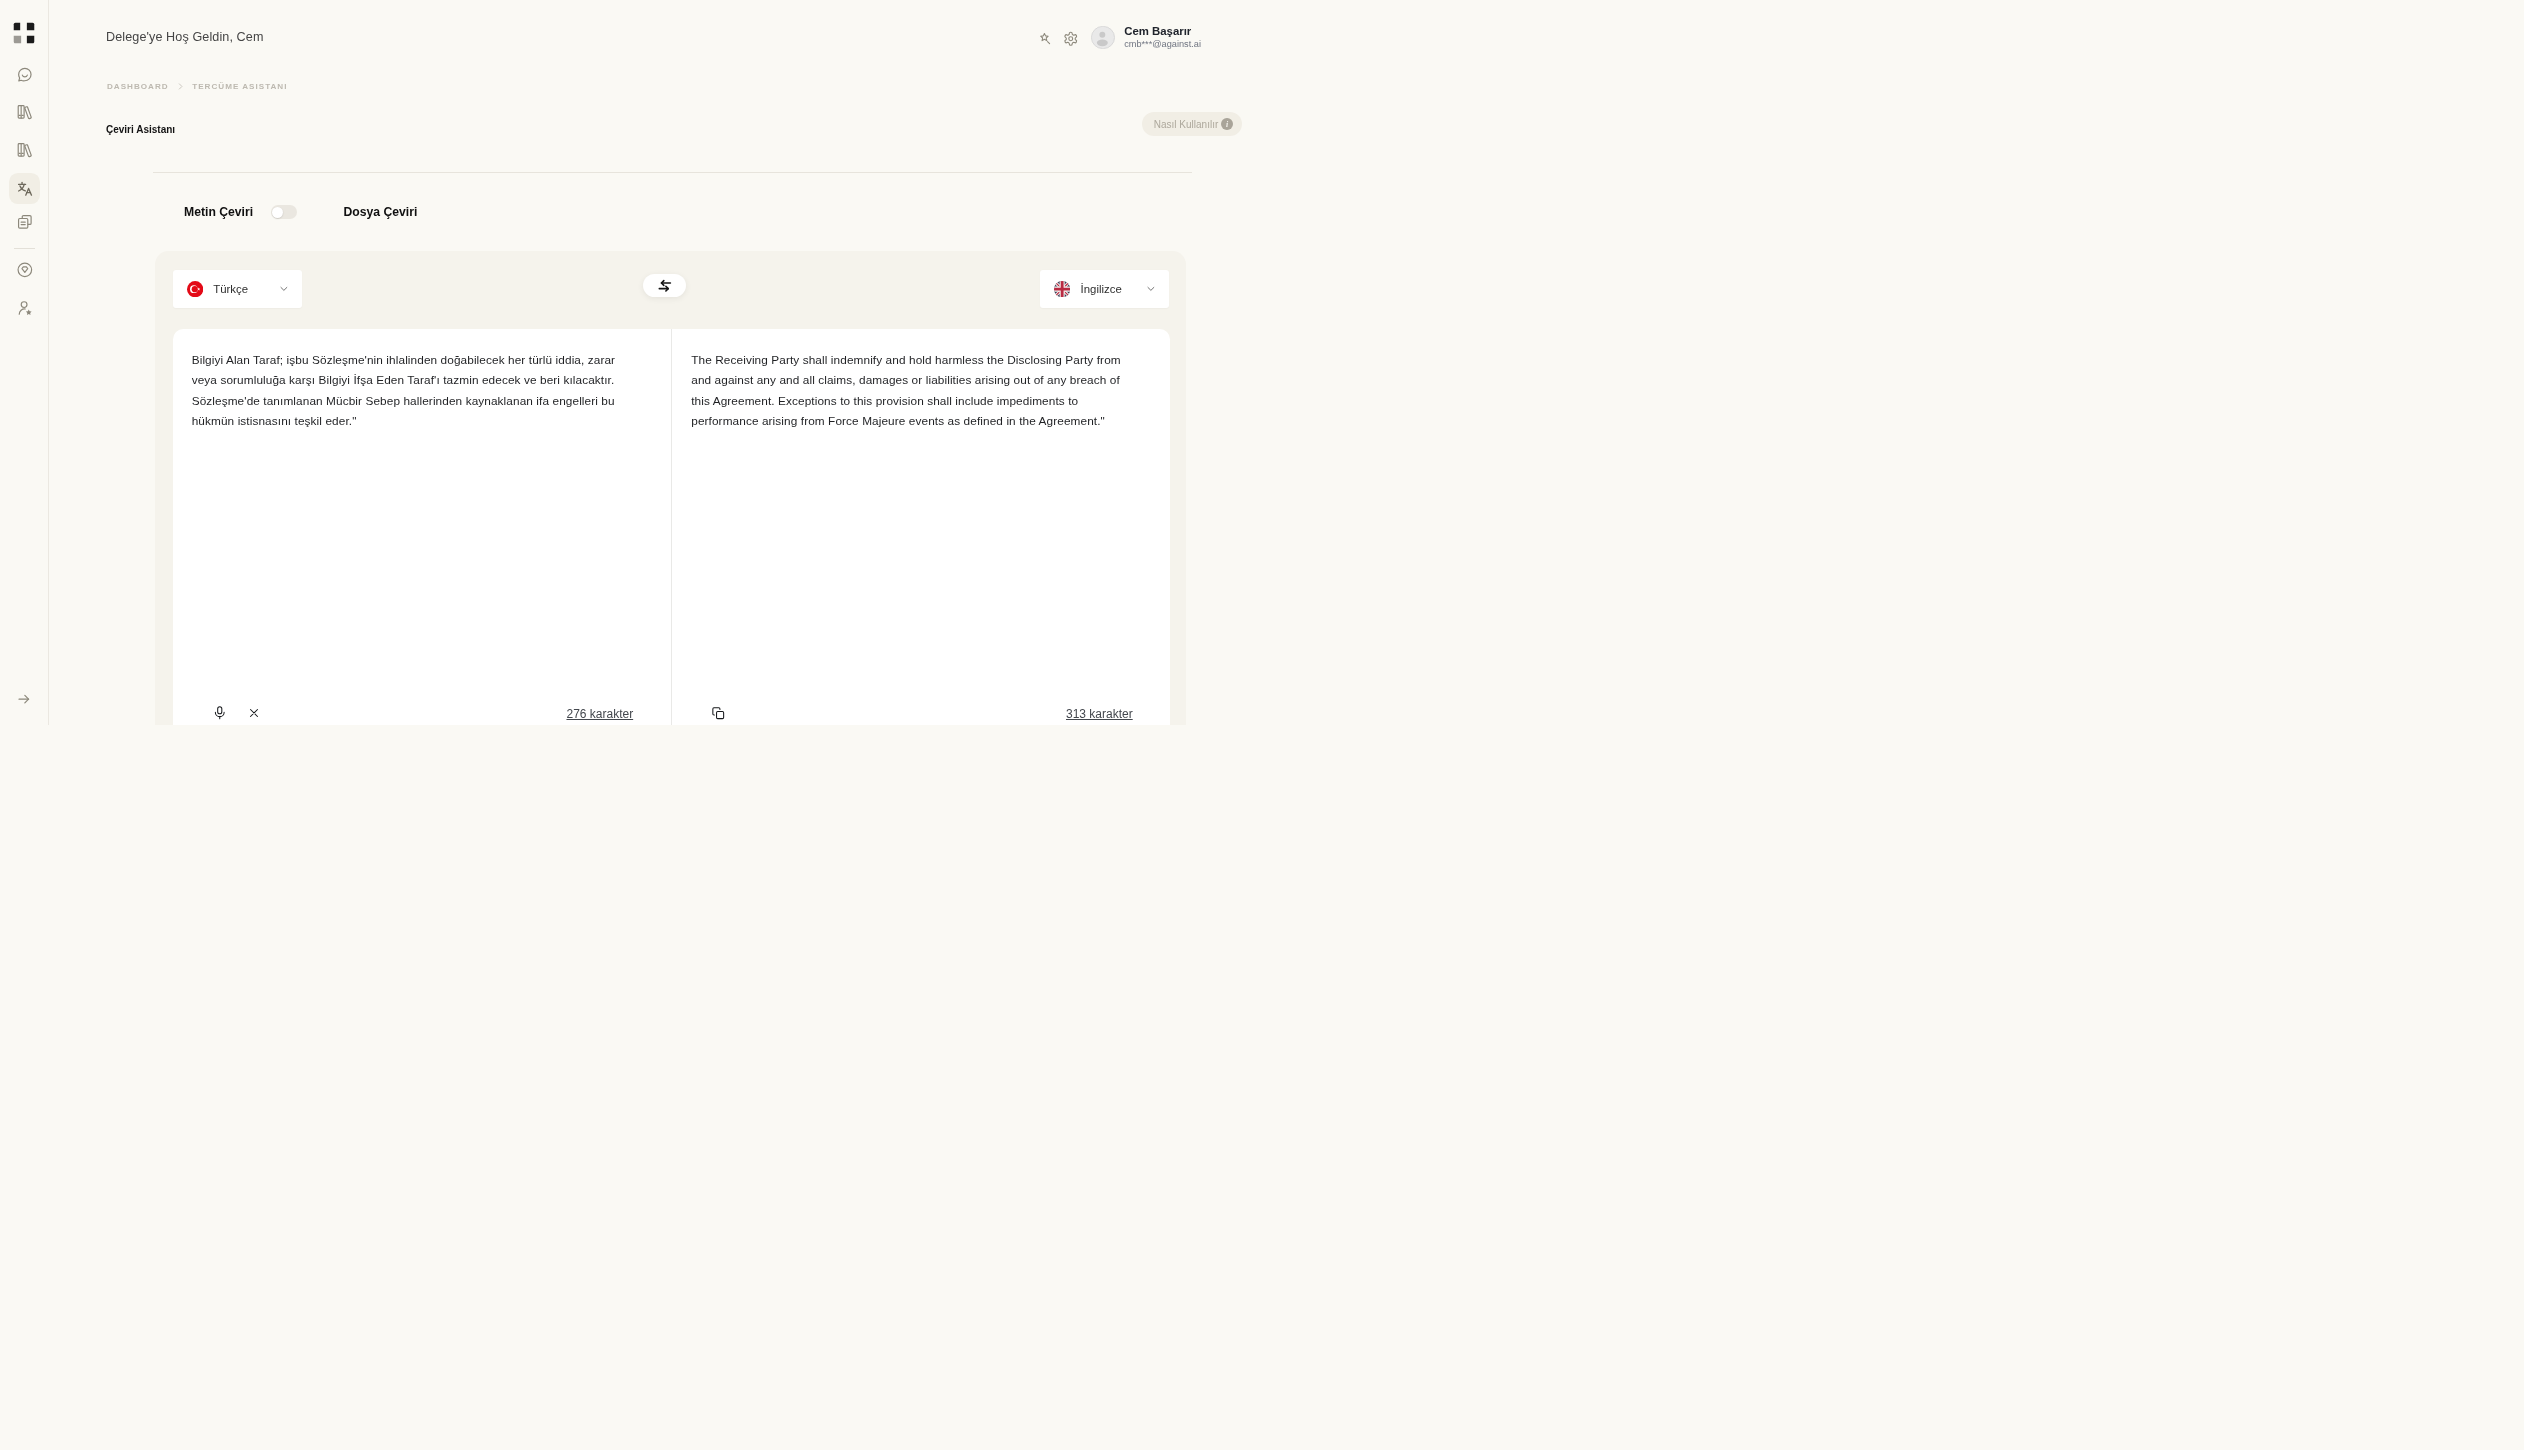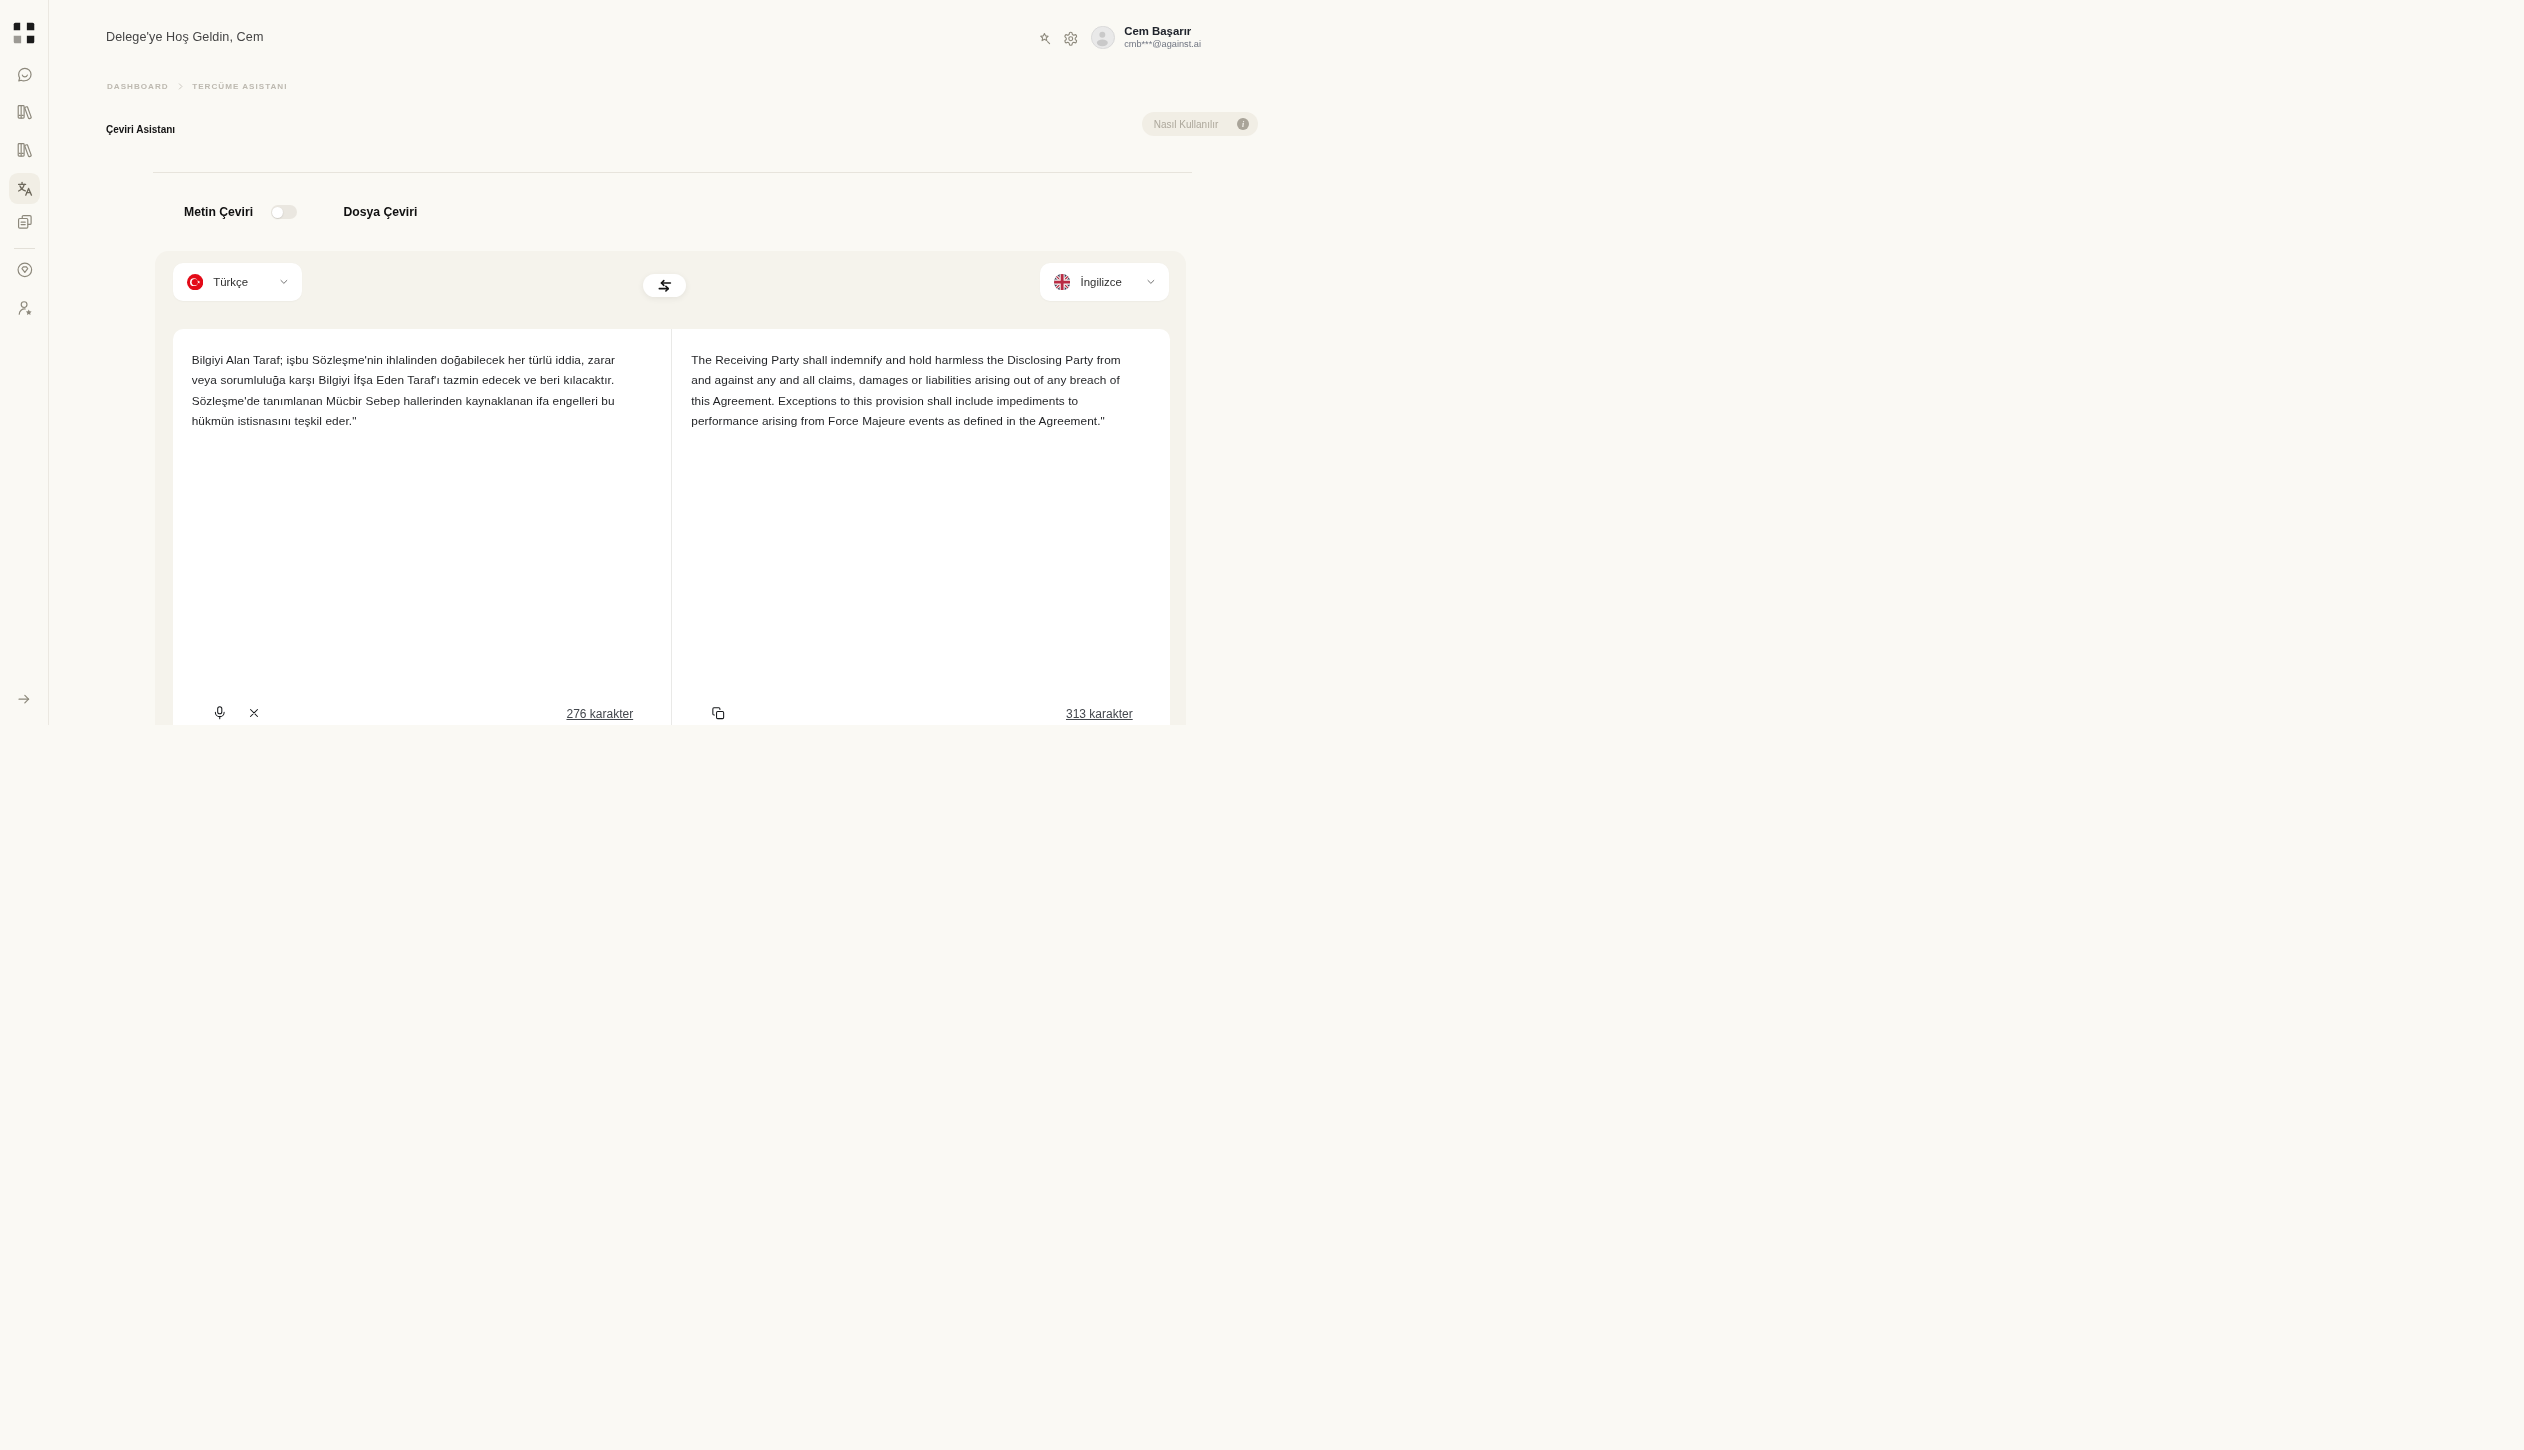--- a/index.html
+++ b/index.html
@@ -55,21 +55,21 @@
   .crumb {
     font-size:8.1px; font-weight:600; letter-spacing:1px; color:#BDB9B0; cursor:pointer;
   }
   .crumb-sep { color:#C6C2B9; }
 
   .page-title { position:absolute; left:57px; top:124px; font-size:10px; font-weight:700; color:#141414; margin:0; }
 
   .help-pill {
     position:absolute; left:1093px; top:112px; height:24.4px; padding:0 8.9px 0 11.8px;
     background:#F1EEE5; border:none; border-radius:12.6px; cursor:pointer;
-    display:flex; align-items:center; gap:19px;
+    display:flex; align-items:center; gap:3px;
   }
   .help-pill-label { font-size:10px; color:#ADA89C; font-weight:500; }
   .info-dot {
     width:11.8px; height:11.8px; border-radius:50%; background:#A9A499; color:#F6F4EE;
     font-size:7.8px; font-weight:700; display:flex; align-items:center; justify-content:center;
     font-family:"Liberation Serif", serif; font-style:italic;
   }
 
   .rule { position:absolute; left:104px; top:172px; width:1039px; height:0.7px; background:#E7E4DC; }
 
@@ -83,22 +83,22 @@
     position:absolute; left:1.5px; top:1.5px; width:11px; height:11px; border-radius:50%;
     background:#FFFFFF; box-shadow:0 0.7px 1.5px rgba(0,0,0,.18);
   }
 
   
   .card {
     position:absolute; left:106px; top:251px; width:1031px; height:517px;
     background:#F5F3EC; border-radius:13.3px;
   }
   .lang-select {
-    position:absolute; top:12px; width:129px; height:38px; background:#FFFFFF;
-    border:none; border-radius:10px; cursor:pointer;
+    position:absolute; top:19px; width:129px; height:38px; background:#FFFFFF;
+    border:none; border-radius:3px; cursor:pointer;
     display:flex; align-items:center; padding:0 11.8px 0 14px; gap:10.3px;
     box-shadow:0 0.7px 1.5px rgba(0,0,0,.03);
     justify-content:center;
   }
   .lang-select.src { left:17.7px; }
   .lang-select.tgt { left:885px; }
   .flag { width:16.3px; height:16.3px; flex:0 0 16.3px; }
   .lang-label { font-size:11.4px; font-weight:500; color:#2E2E2E; flex:1; text-align:left; }
   .chev { color:#6E6E6E; }
 

